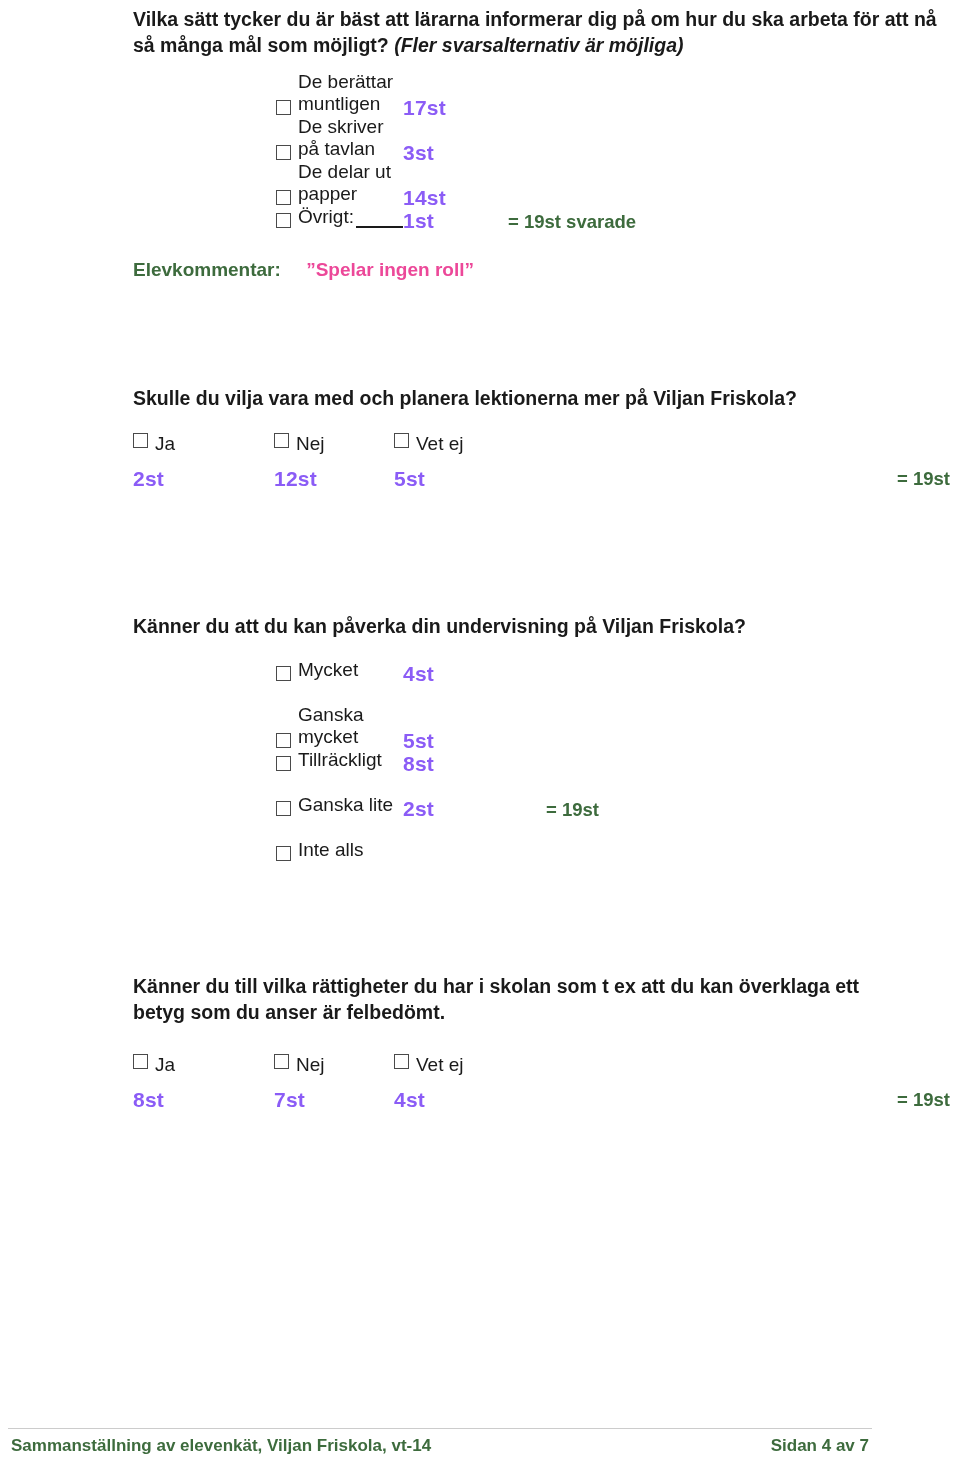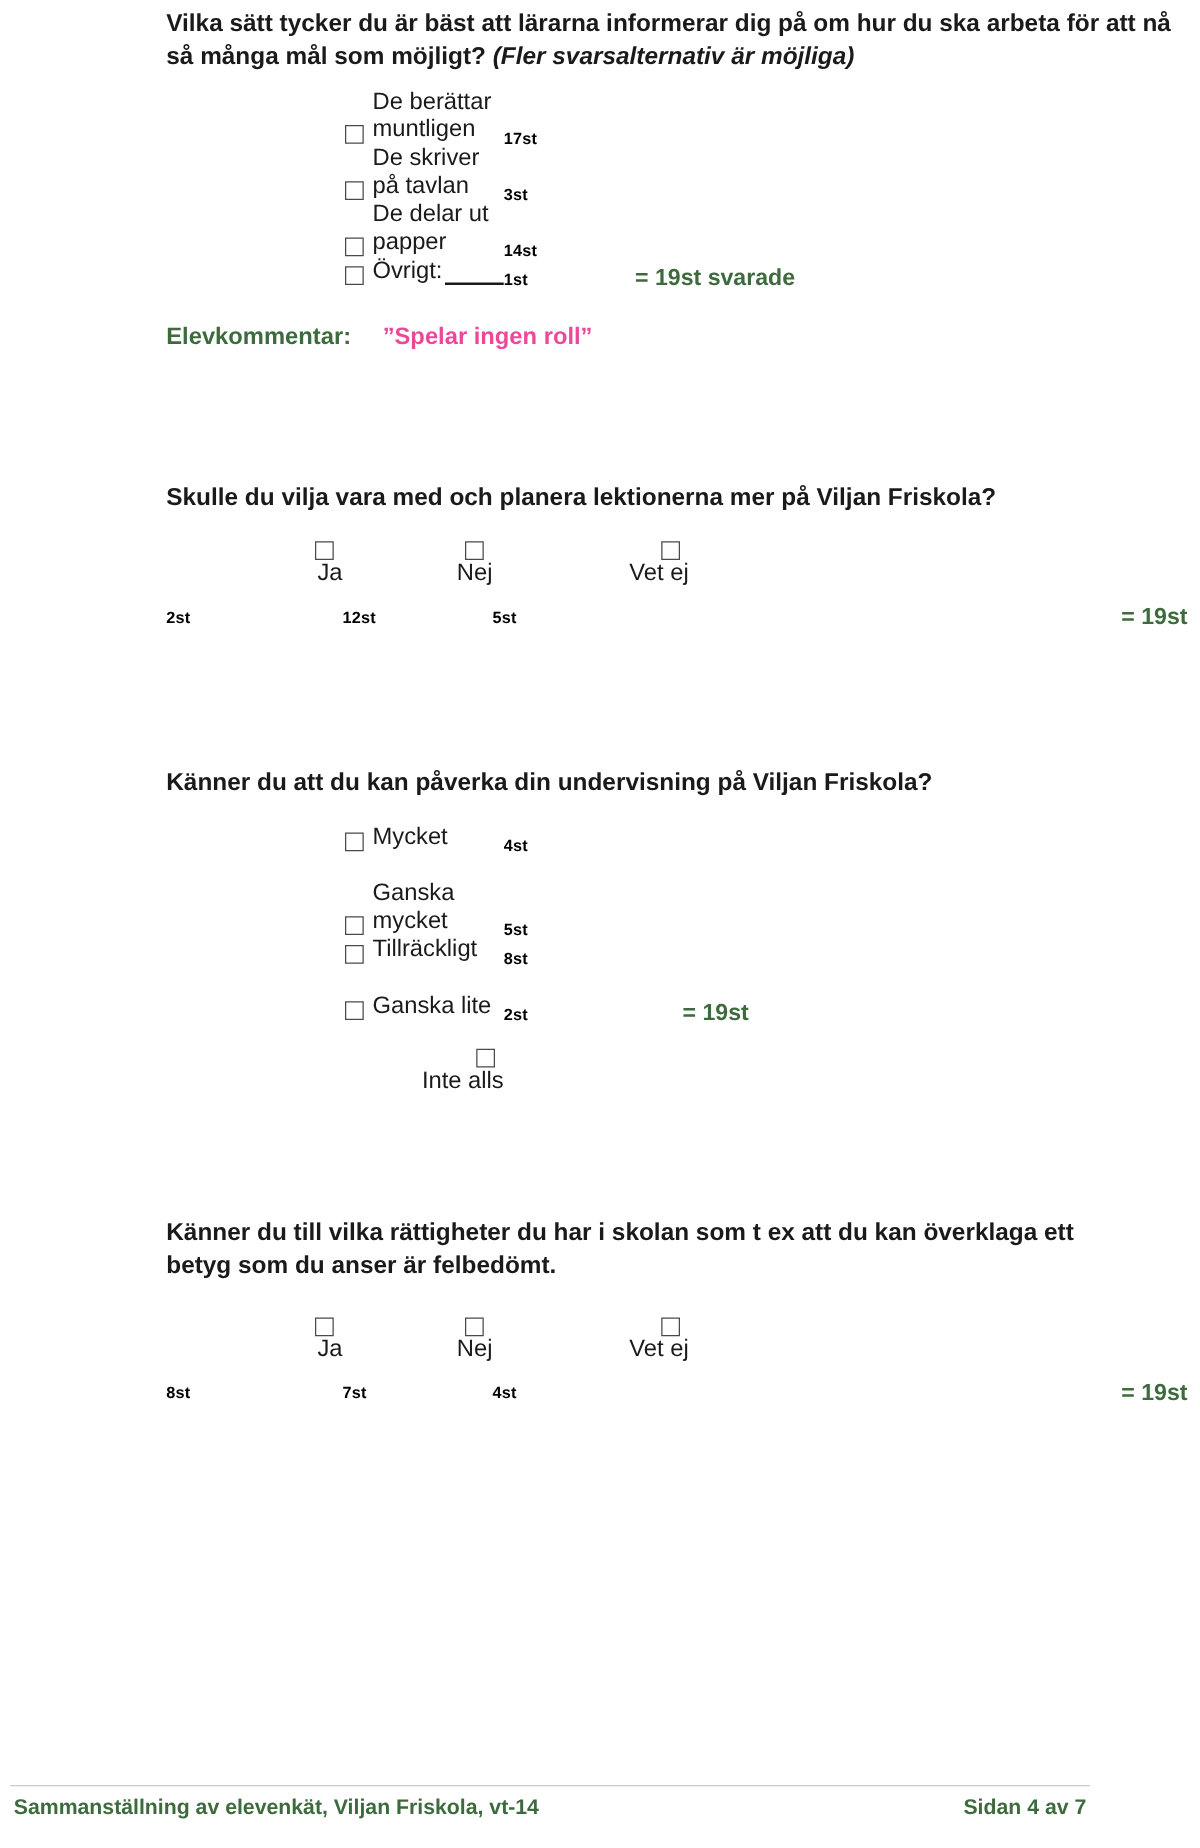--- a/index.html
+++ b/index.html
@@ -33,23 +33,23 @@
   .q-title .italic {
     font-style: italic;
     font-weight: bold;
   }
   .opt-label {
     font-size: 19px;
     color: #1a1a1a;
     font-weight: normal;
   }
   .count {
-    font-size: 13px;
-    font-weight: bold;
-    color: #000000;
+    font-size: 21px;
+    font-weight: bold;
+    color: #8b5cf6;
     letter-spacing: 0.2px;
   }
   .total {
     font-size: 18.5px;
     font-weight: bold;
     color: #3d6b3d;
   }
   .comment-line {
     font-size: 19px;
     font-weight: bold;
@@ -127,26 +127,25 @@
     top: 385px;
     width: 828px;
   }
   .block2 .title { margin-bottom: 22px; }
   .yn-row {
     display: flex;
     align-items: center;
   }
   .yn-row .cell {
     display: flex;
-    align-items: flex-end;
-    flex-direction: column;
+    align-items: flex-start;
   }
   .yn-c1 { width: 141px; }
   .yn-c2 { width: 120px; }
-  .yn-c3 { width: 120px; margin-left: 37px; }
+  .yn-c3 { width: 120px; }
   .counts-row {
     display: flex;
     align-items: center;
     margin-top: 12px;
   }
   .cnt-c1 { width: 141px; }
   .cnt-c2 { width: 120px; }
   .cnt-c3 { width: 120px; }
   .cnt-total {
     margin-left: 383px;
@@ -312,21 +311,21 @@
       <div class="opt-row">
         <div class="optcell b3-opt" style="padding-left:143px;">
           <span class="cb"></span>
           <span class="opt-label">Ganska lite</span>
         </div>
         <div class="b3-count count">2st</div>
         <div class="total">= 19st</div>
       </div>
 
       <div class="opt-row">
-        <div class="optcell b3-opt" style="padding-left:143px;flex-direction:column;">
+        <div class="optcell b3-opt" style="padding-left:143px;">
           <span class="cb"></span>
           <span class="opt-label">Inte alls</span>
         </div>
       </div>
 
     </div>
   </section>
 
   <section class="block4">
     <div class="q-title title" style="width:770px;">Känner du till vilka rättigheter du har i skolan som t ex att du kan överklaga ett betyg som du anser är felbedömt.</div>

